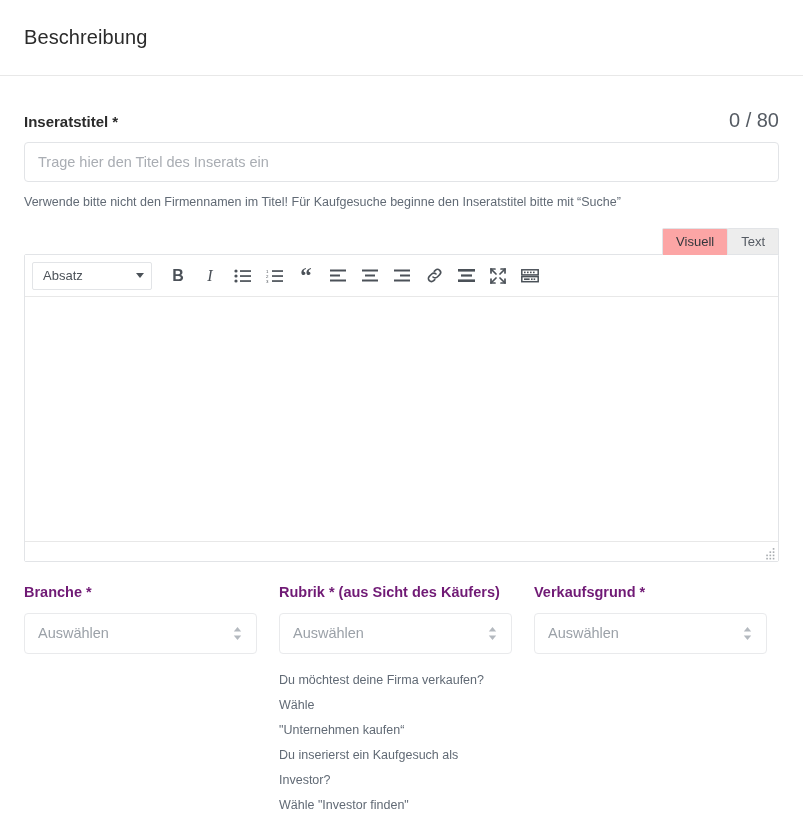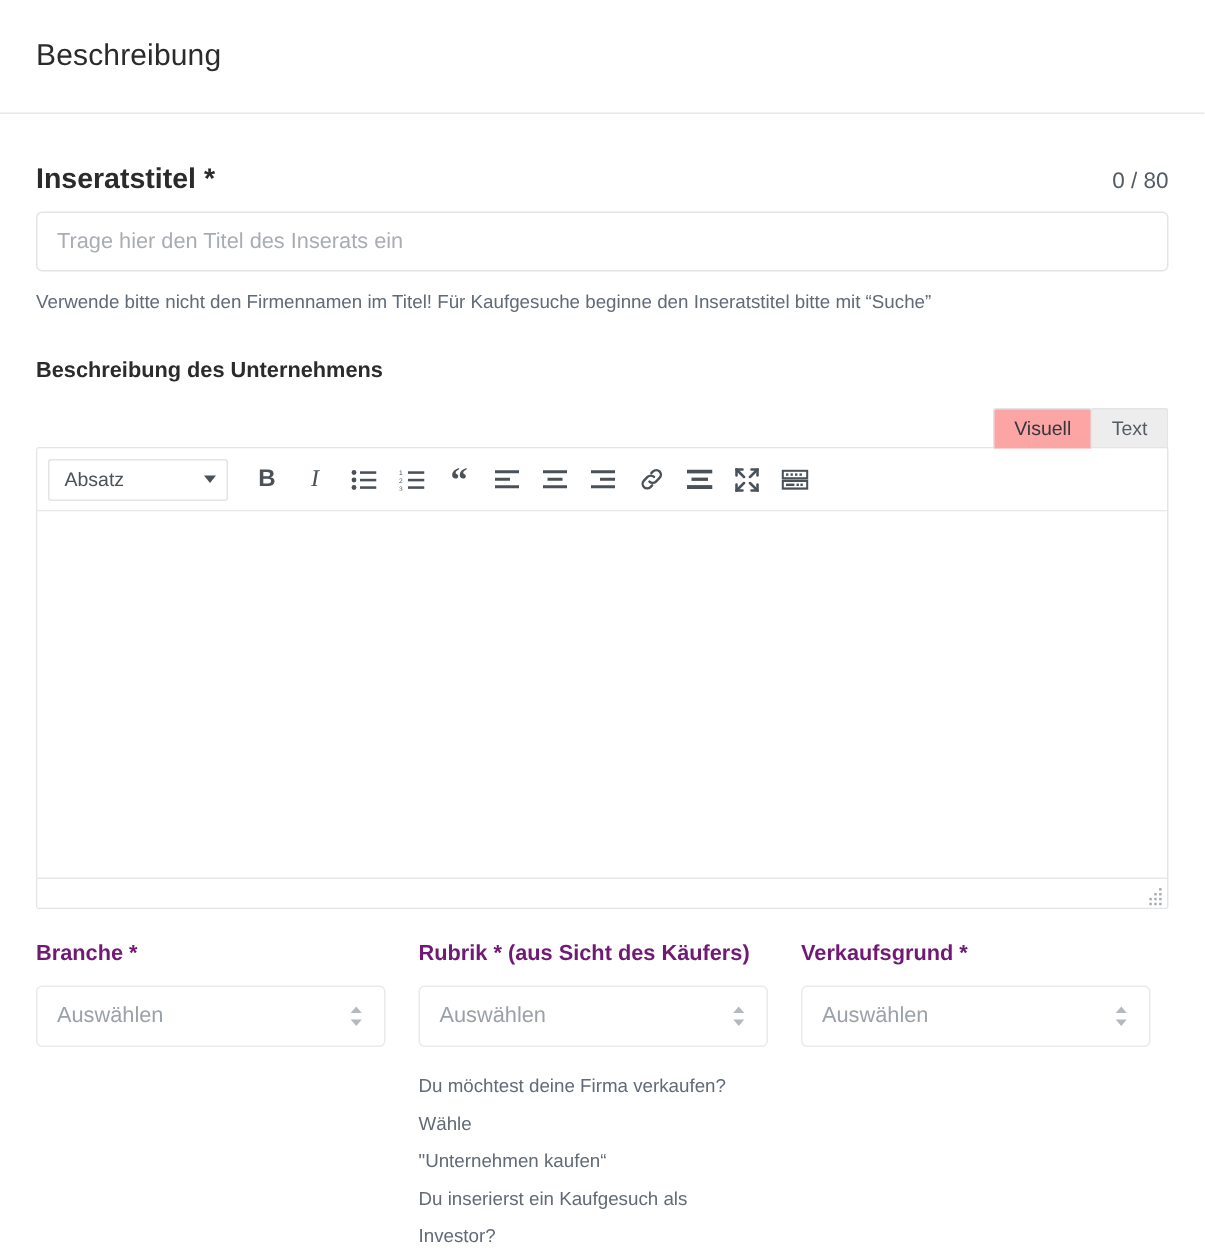--- a/index.html
+++ b/index.html
@@ -38,26 +38,26 @@
     padding: 0 24px;
   }
 
   .field-row {
     display: flex;
     align-items: baseline;
     justify-content: space-between;
     padding-top: 33px;
   }
   .field-label {
-    font-size: 19px;
+    font-size: 15px;
     font-weight: bold;
     color: #2b2b2b;
   }
   .char-counter {
-    font-size: 15px;
+    font-size: 20px;
     color: #555b63;
     font-weight: 400;
   }
 
   .text-input {
     display: block;
     width: 100%;
     height: 40px;
     margin-top: 10px;
     padding: 0 13px;
@@ -254,21 +254,20 @@
 
 <div class="form-body">
 
   <div class="field-row">
     <span class="field-label">Inseratstitel *</span>
     <span class="char-counter">0 / 80</span>
   </div>
   <input class="text-input" type="text" placeholder="Trage hier den Titel des Inserats ein" style="">
   <div class="help-text">Verwende bitte nicht den Firmennamen im Titel! Für Kaufgesuche beginne den Inseratstitel bitte mit “Suche”</div>
 
-  <div class="subhead">Beschreibung des Unternehmens</div>
 
   <div class="editor-wrap">
 
     <div class="editor-tabs">
       <div class="editor-tab active">Visuell</div>
       <div class="editor-tab">Text</div>
     </div>
 
     <div class="editor-box">
 

